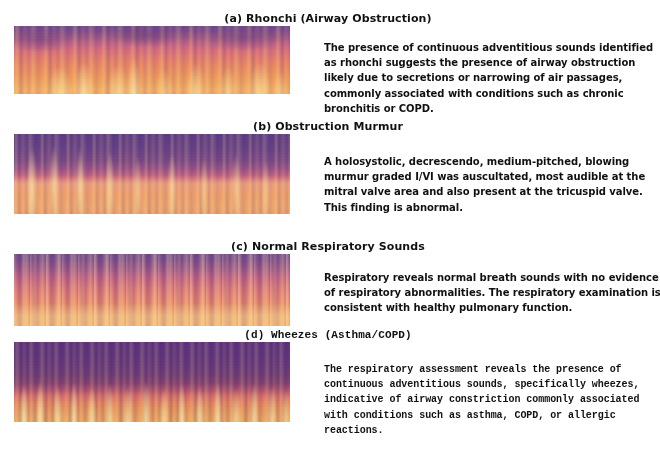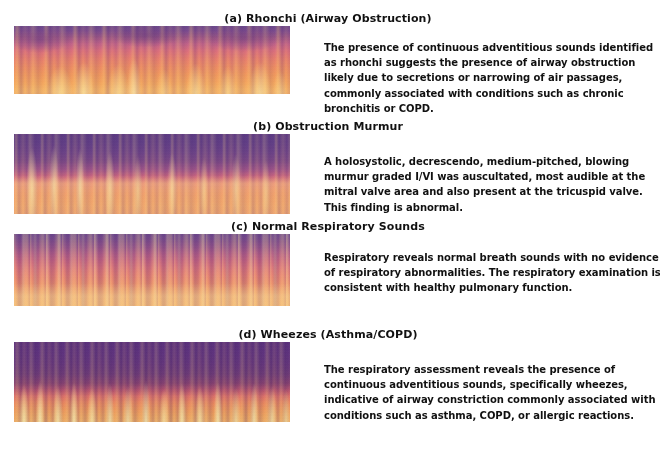--- a/index.html
+++ b/index.html
@@ -75,26 +75,26 @@
   #panel-0 { top: 12px; }
   #panel-0 .spec-wrap { top: 0px; height: 68px; }
   #panel-0 .desc { top: 2px; }
 
   
   #panel-1 { top: 120px; }
   #panel-1 .spec-wrap { top: 0px; height: 80px; }
   #panel-1 .desc { top: 8px; }
 
   
-  #panel-2 { top: 220px; }
+  #panel-2 { top: 240px; }
   #panel-2 .spec-wrap { top: 0px; height: 72px; }
   #panel-2 .desc { top: 4px; }
 
   
-  #panel-3 { top: 328px; }
+  #panel-3 { top: 328px; font-family: Liberation Mono, monospace; }
   #panel-3 .spec-wrap { top: 0px; height: 80px; }
   #panel-3 .desc { top: 8px; }
 
   
 
   
   .spec-A .base {
     background: linear-gradient(to bottom,
       #6d4a8f 0%,
       #7b4a90 7%,

